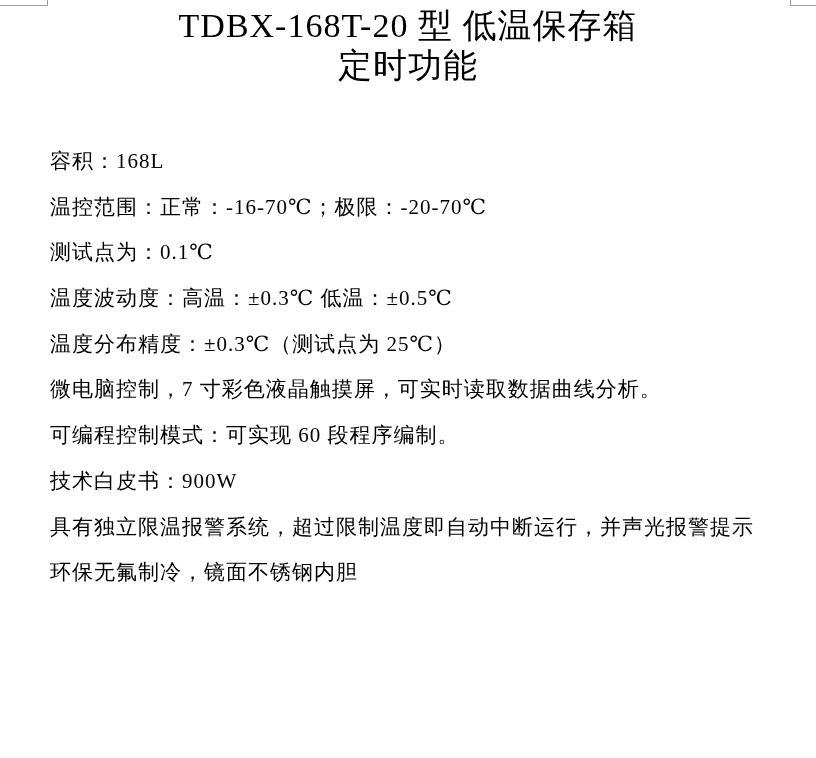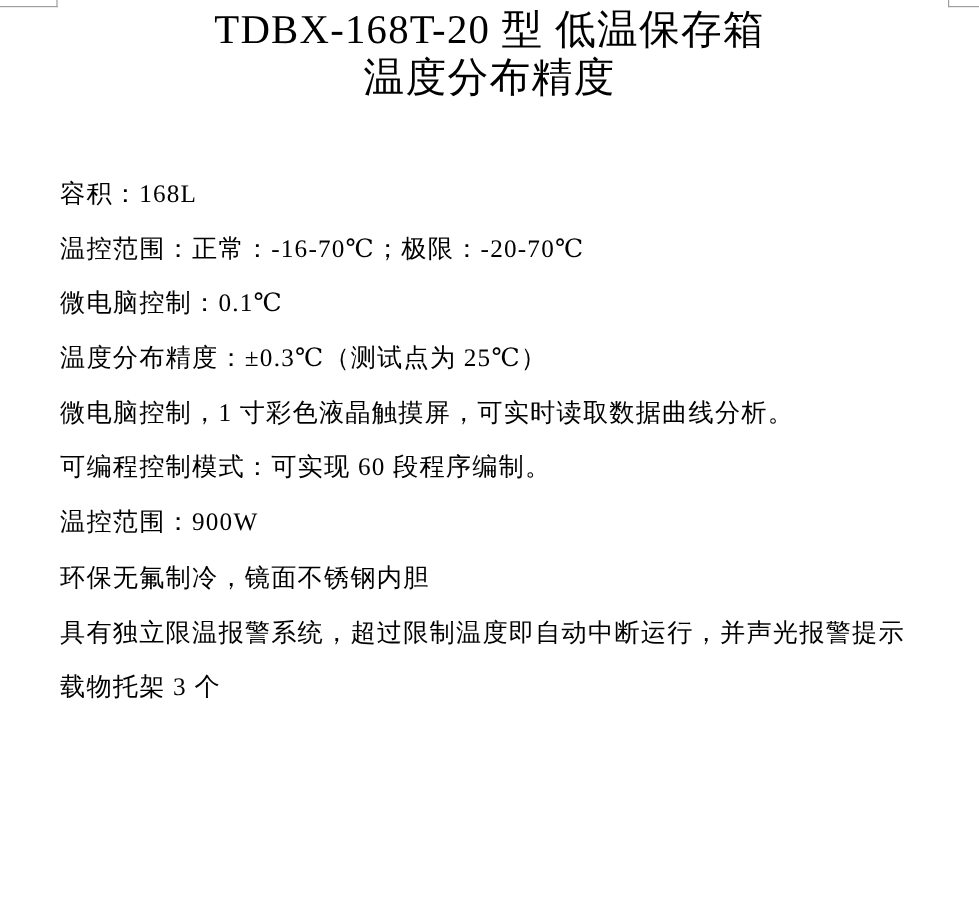--- a/index.html
+++ b/index.html
@@ -62,27 +62,27 @@
 </head>
 <body>
 
 <div class="crop crop-tl-h"></div>
 <div class="crop crop-tl-v"></div>
 <div class="crop crop-tr-v"></div>
 <div class="crop crop-tr-h"></div>
 
 <h1 class="doc-title">
   <span class="t-line">TDBX-168T-20 型 低温保存箱</span>
-  <span class="t-line">温度分布精度</span>
+  <span class="t-line">定时功能</span>
 </h1>
 
 <div class="spec-list">
   <p>容积：168L</p>
   <p>温控范围：正常：-16-70℃；极限：-20-70℃</p>
-  <p>微电脑控制：0.1℃</p>
+  <p>测试点为：0.1℃</p>
+  <p>温度波动度：高温：±0.3℃ 低温：±0.5℃</p>
   <p>温度分布精度：±0.3℃（测试点为 25℃）</p>
-  <p>微电脑控制，1 寸彩色液晶触摸屏，可实时读取数据曲线分析。</p>
+  <p>微电脑控制，7 寸彩色液晶触摸屏，可实时读取数据曲线分析。</p>
   <p>可编程控制模式：可实现 60 段程序编制。</p>
-  <p>温控范围：900W</p>
+  <p>技术白皮书：900W</p>
+  <p>具有独立限温报警系统，超过限制温度即自动中断运行，并声光报警提示</p>
   <p>环保无氟制冷，镜面不锈钢内胆</p>
-  <p>具有独立限温报警系统，超过限制温度即自动中断运行，并声光报警提示</p>
-  <p>载物托架 3 个</p>
 </div>
 
 </body></html>

